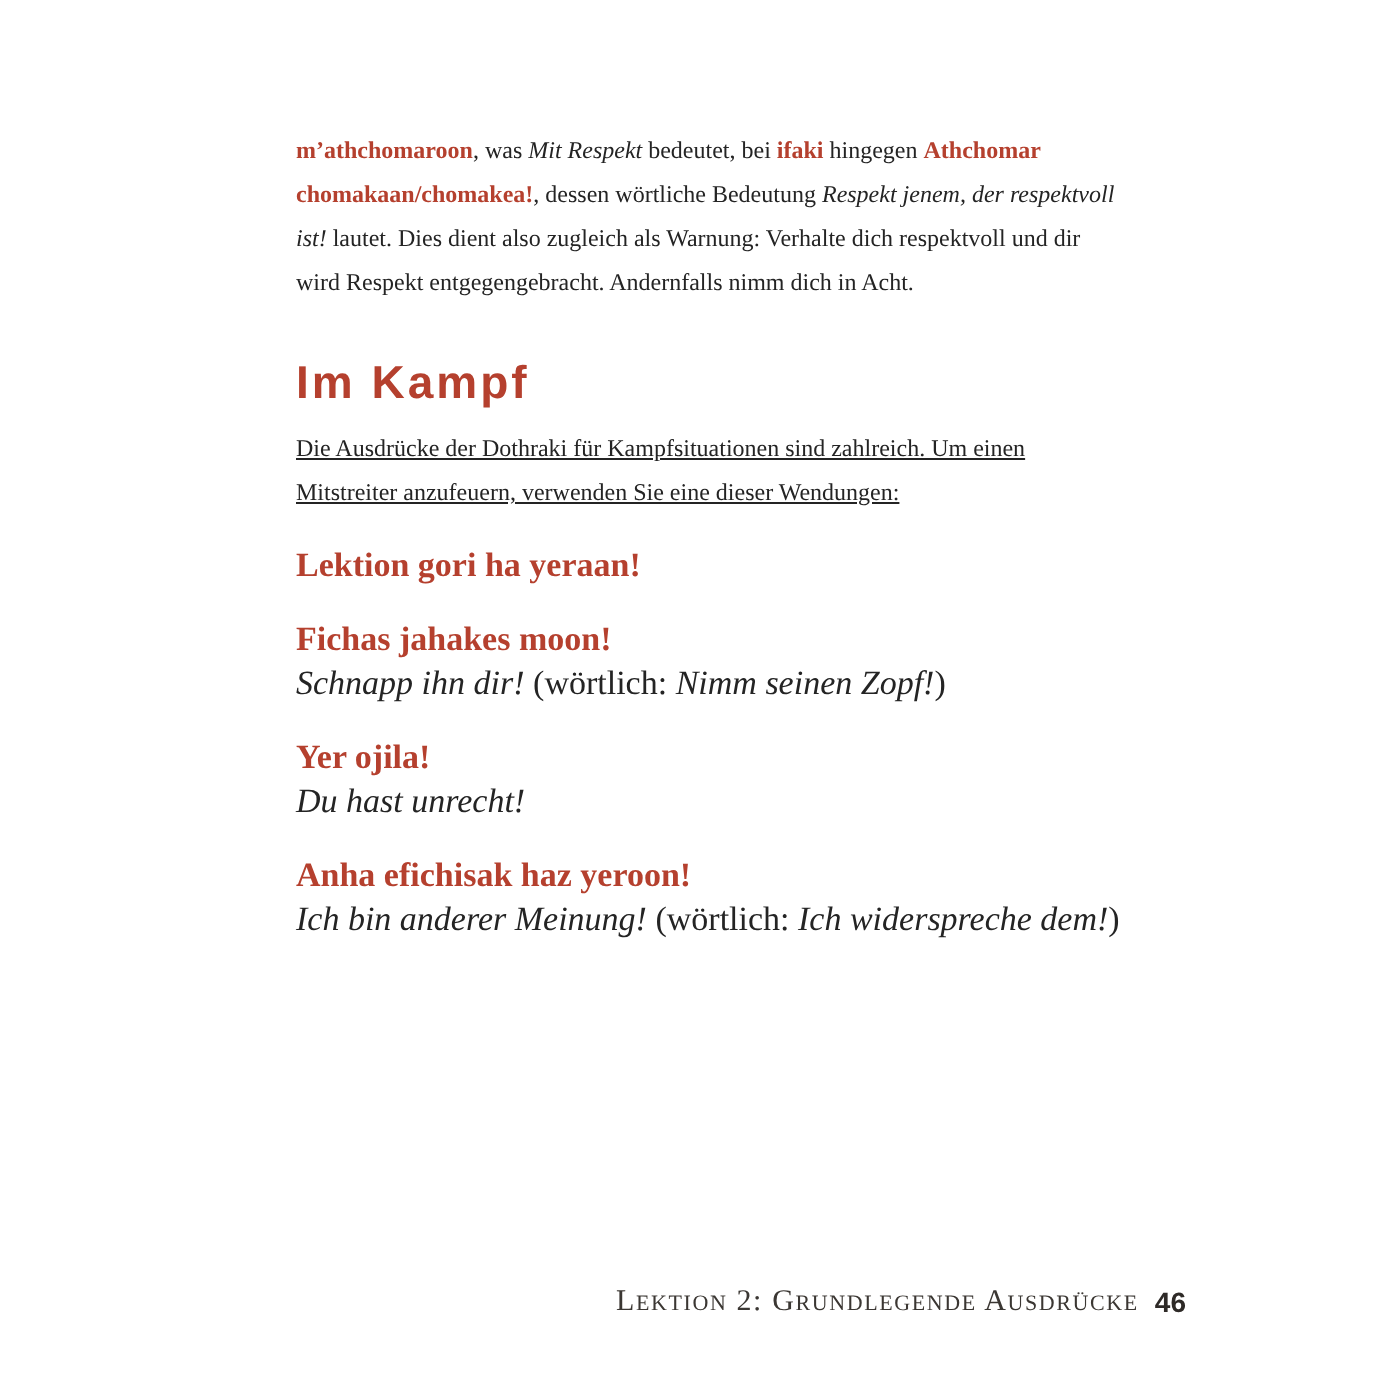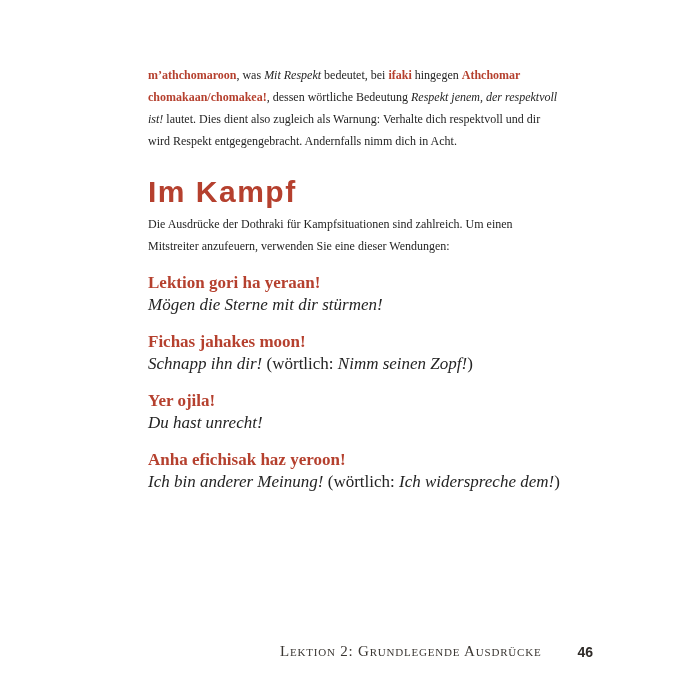--- a/index.html
+++ b/index.html
@@ -29,26 +29,26 @@
     margin:0;
     font-size:12px;
     line-height:22px;
     color:var(--ink);
   }
   .mt{ margin-top:14px; }
   h1.section-heading{
     margin:27px 0 0 0;
     font-family:"Liberation Sans", sans-serif;
     font-weight:700;
-    font-size:30px;
+    font-size:23px;
     line-height:25px;
     letter-spacing:1.5px;
     color:var(--red);
   }
-  .section-heading + p.body{ margin-top:9px; }
+  .section-heading + p.body{ margin-top:9px;text-decoration:underline; }
   .phrase-block{ margin-top:15px; }
   .dothraki-line{
     margin:0;
     font-size:17px;
     line-height:22px;
     font-weight:700;
     color:var(--red);
   }
   .translation-line{
     margin:0;
@@ -57,22 +57,22 @@
     color:var(--ink);
   }
   .seg-i{ font-style:italic; }
   .seg-red{ color:var(--red); font-weight:700; }
   .footer{
     position:absolute;
     left:148px; top:643px;
     width:445px;
     display:flex;
     justify-content:flex-end;
-    align-items:center;
-    gap:36px;
+    align-items:flex-start;
+    gap:8px;
   }
   .footer-caption{
     font-family:"Liberation Serif", serif;
     font-variant:small-caps;
     letter-spacing:0.8px;
     font-size:15px;
     color:var(--footer-ink);
   }
   .footer-pagenum{
     font-family:"Liberation Sans", sans-serif;
@@ -88,21 +88,20 @@
   <div class="content">
 
     <p class="body"><span class="seg-red">m’athchomaroon</span><span>, was </span><span class="seg-i">Mit Respekt</span><span> bedeutet, bei </span><span class="seg-red">ifaki</span><span> hingegen </span><span class="seg-red">Athchomar chomakaan/chomakea!</span><span>, dessen wörtliche Bedeutung </span><span class="seg-i">Respekt jenem, der respektvoll ist!</span><span> lautet. Dies dient also zugleich als Warnung: Verhalte dich respektvoll und dir wird Respekt entgegengebracht. Andernfalls nimm dich in Acht.</span></p>
 
     <h1 class="section-heading">Im Kampf</h1>
 
     <p class="body">Die Ausdrücke der Dothraki für Kampfsituationen sind zahlreich. Um einen Mitstreiter anzufeuern, verwenden Sie eine dieser Wendungen:</p>
 
     <div class="phrase-block">
       <p class="dothraki-line">Lektion gori ha yeraan!</p>
-      <p class="translation-line"><span class="seg-i">Mögen die Sterne mit dir stürmen!</span></p>
     </div>
 
     <div class="phrase-block">
       <p class="dothraki-line">Fichas jahakes moon!</p>
       <p class="translation-line"><span class="seg-i">Schnapp ihn dir!</span><span> (wörtlich: </span><span class="seg-i">Nimm seinen Zopf!</span><span>)</span></p>
     </div>
 
 
     <div class="phrase-block">
       <p class="dothraki-line">Yer ojila!</p>

